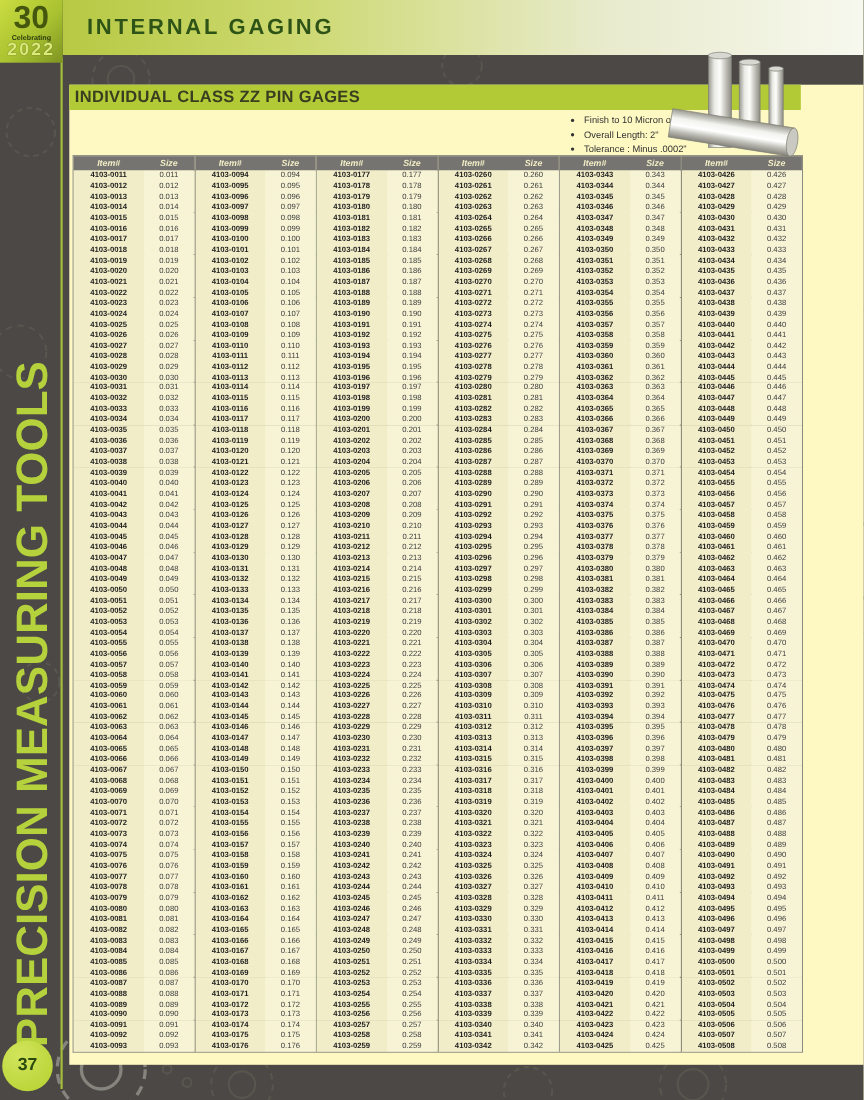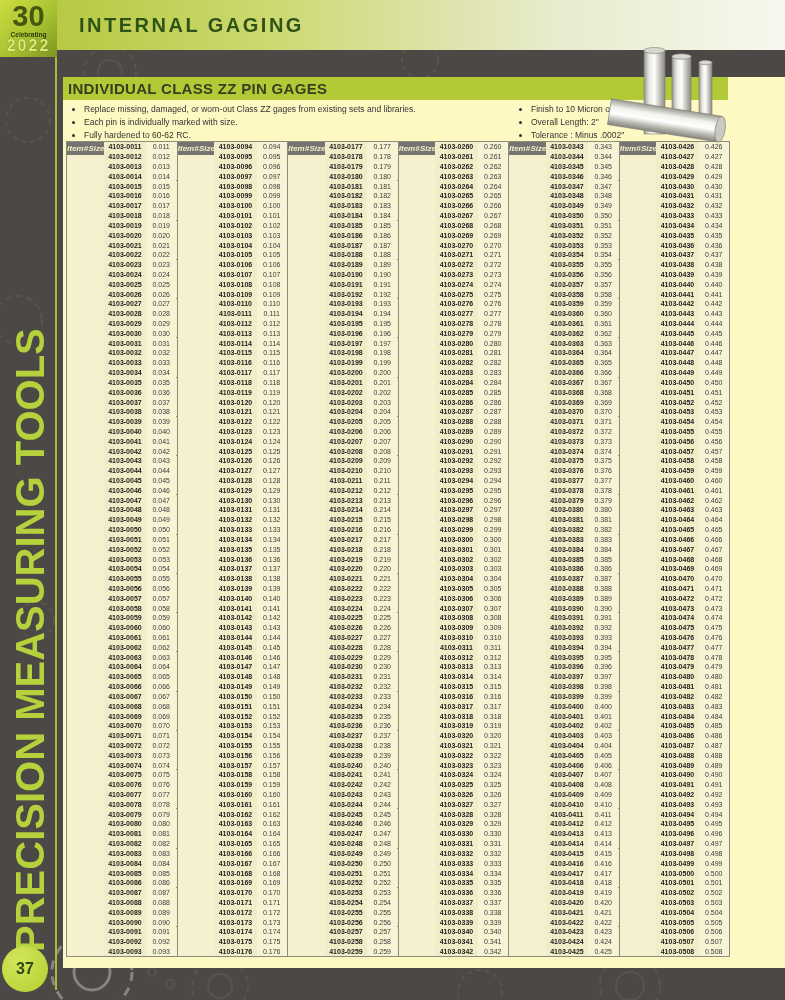--- a/index.html
+++ b/index.html
@@ -35,21 +35,21 @@
   .section-bar{position:absolute;left:0;top:0;width:665px;height:23px;background:#b1ca36;display:flex;align-items:center;}
   .section-bar .stitle{font-size:15px;font-weight:800;color:#393e20;letter-spacing:.3px;margin-left:5px;}
   .bullets{position:absolute;top:25px;font-size:8.5px;color:#333;}
   .bullets ul{margin:0;padding-left:13px;list-style:disc;}
   .bullets li{margin:2px 0;line-height:1.3;}
   .bullets-left{left:8px;width:440px;}
   .bullets-right{left:455px;width:165px;}
   
   .table-wrap{position:absolute;left:3px;top:64px;width:664px;height:816px;
     background:#f5f1ce;border:1px solid #8b8b7e;box-sizing:border-box;display:flex;}
-  .col{flex:1;display:flex;flex-direction:row;border-right:1px solid #8b8b7e;min-width:0;}
+  .col{flex:1;display:flex;flex-direction:column;border-right:1px solid #8b8b7e;min-width:0;}
   .col:last-child{border-right:none;}
   .col-head{height:13px;background:#767471;display:flex;flex:none;}
   .col-head span{font-size:8px;font-weight:bold;font-style:italic;color:#f2eec6;line-height:13px;text-align:center;}
   .ch-item{width:58%;} .ch-size{width:42%;}
   .col-body{flex:1;display:flex;flex-direction:column;}
   .trow{flex:1;display:flex;min-height:0;}
   .trow.group-end{box-shadow:inset 0 -1px 0 #90907f;}
   .c-item{width:58%;background:#f1edc8;font-weight:bold;color:#1d1d1d;font-size:7px;
     display:flex;align-items:center;justify-content:center;}
   .c-size{width:42%;background:#f7f4d6;color:#3a3a3a;font-size:7px;
@@ -103,27 +103,20 @@
 <div class="vline"></div>
 <div class="side-text">PRECISION MEASURING TOOLS</div>
 <div class="badge">
   <span>37</span>
 </div>
 
 <div class="panel">
   <div class="section-bar">
     <span class="stitle">INDIVIDUAL CLASS ZZ PIN GAGES</span>
   </div>
-  <div class="bullets bullets-left">
-    <ul>
-      <li>Replace missing, damaged, or worn-out Class ZZ gages from existing sets and libraries.</li>
-      <li>Each pin is individually marked with size.</li>
-      <li>Fully hardened to 60-62 RC.</li>
-    </ul>
-  </div>
   <div class="bullets bullets-right">
     <ul>
       <li>Finish to 10 Micron or better.</li>
       <li>Overall Length: 2"</li>
       <li>Tolerance : Minus .0002"</li>
     </ul>
   </div>
   <div class="table-wrap">
       <div class="col">
         <div class="col-head">

